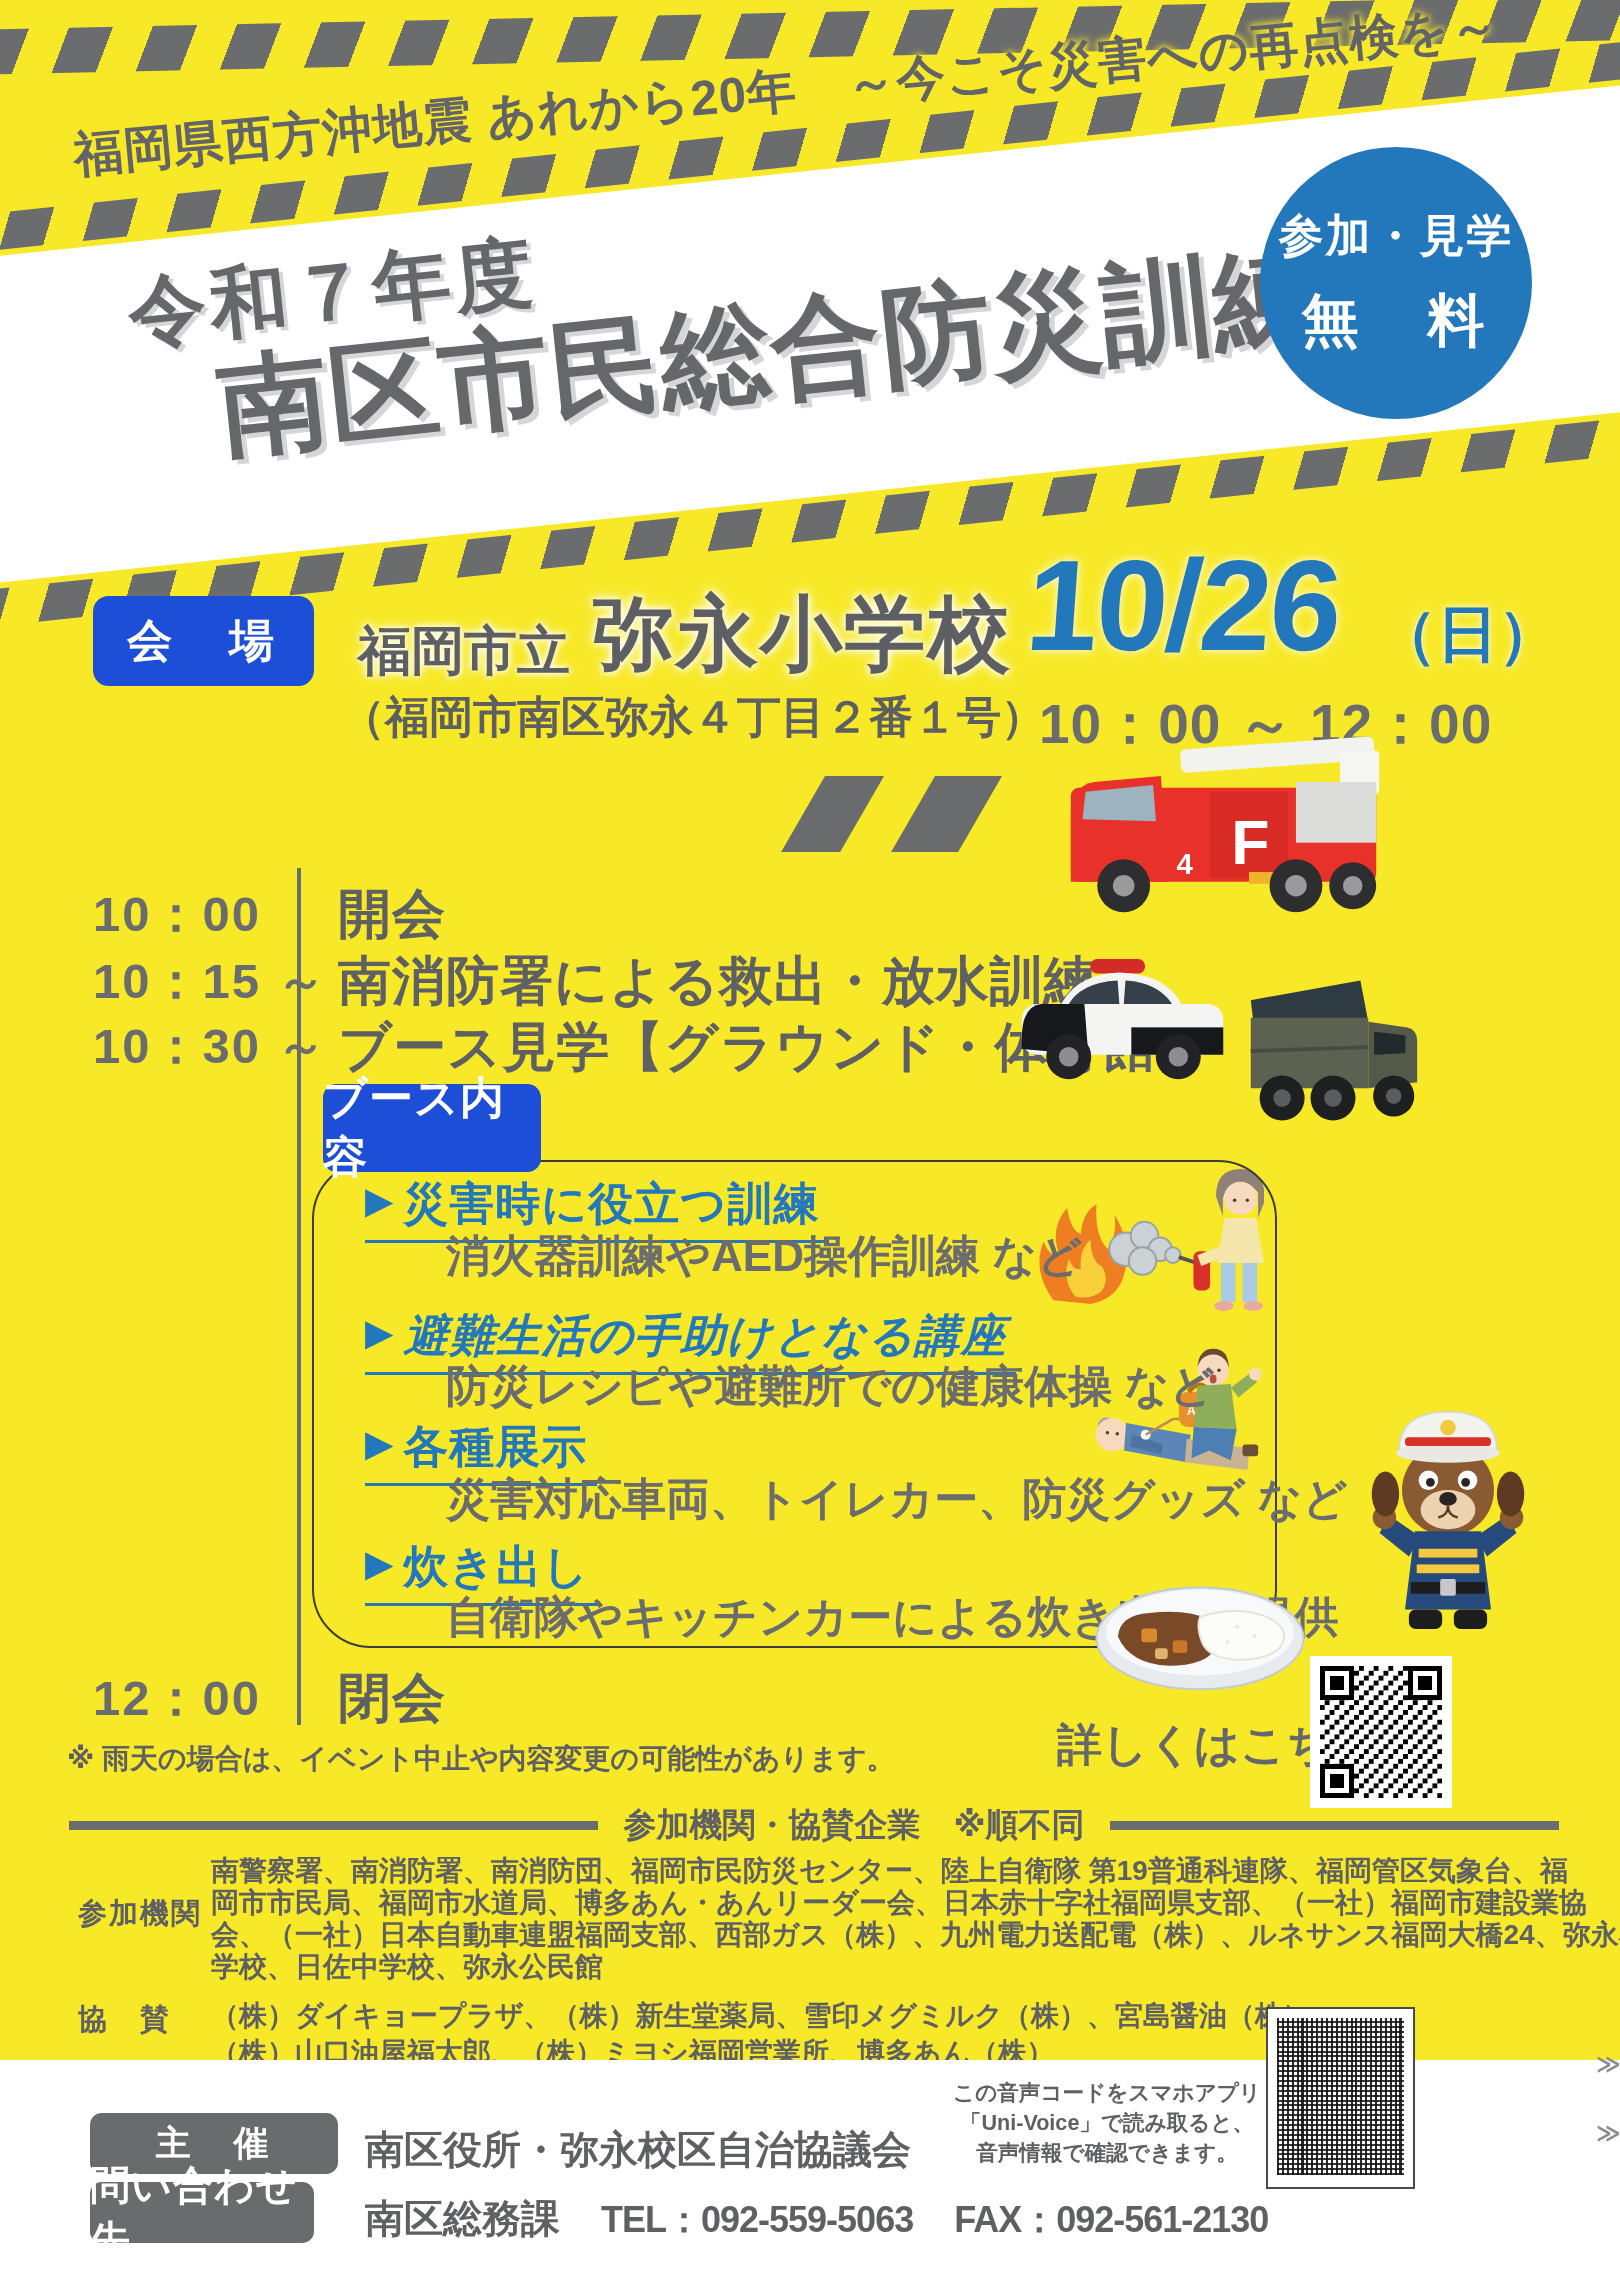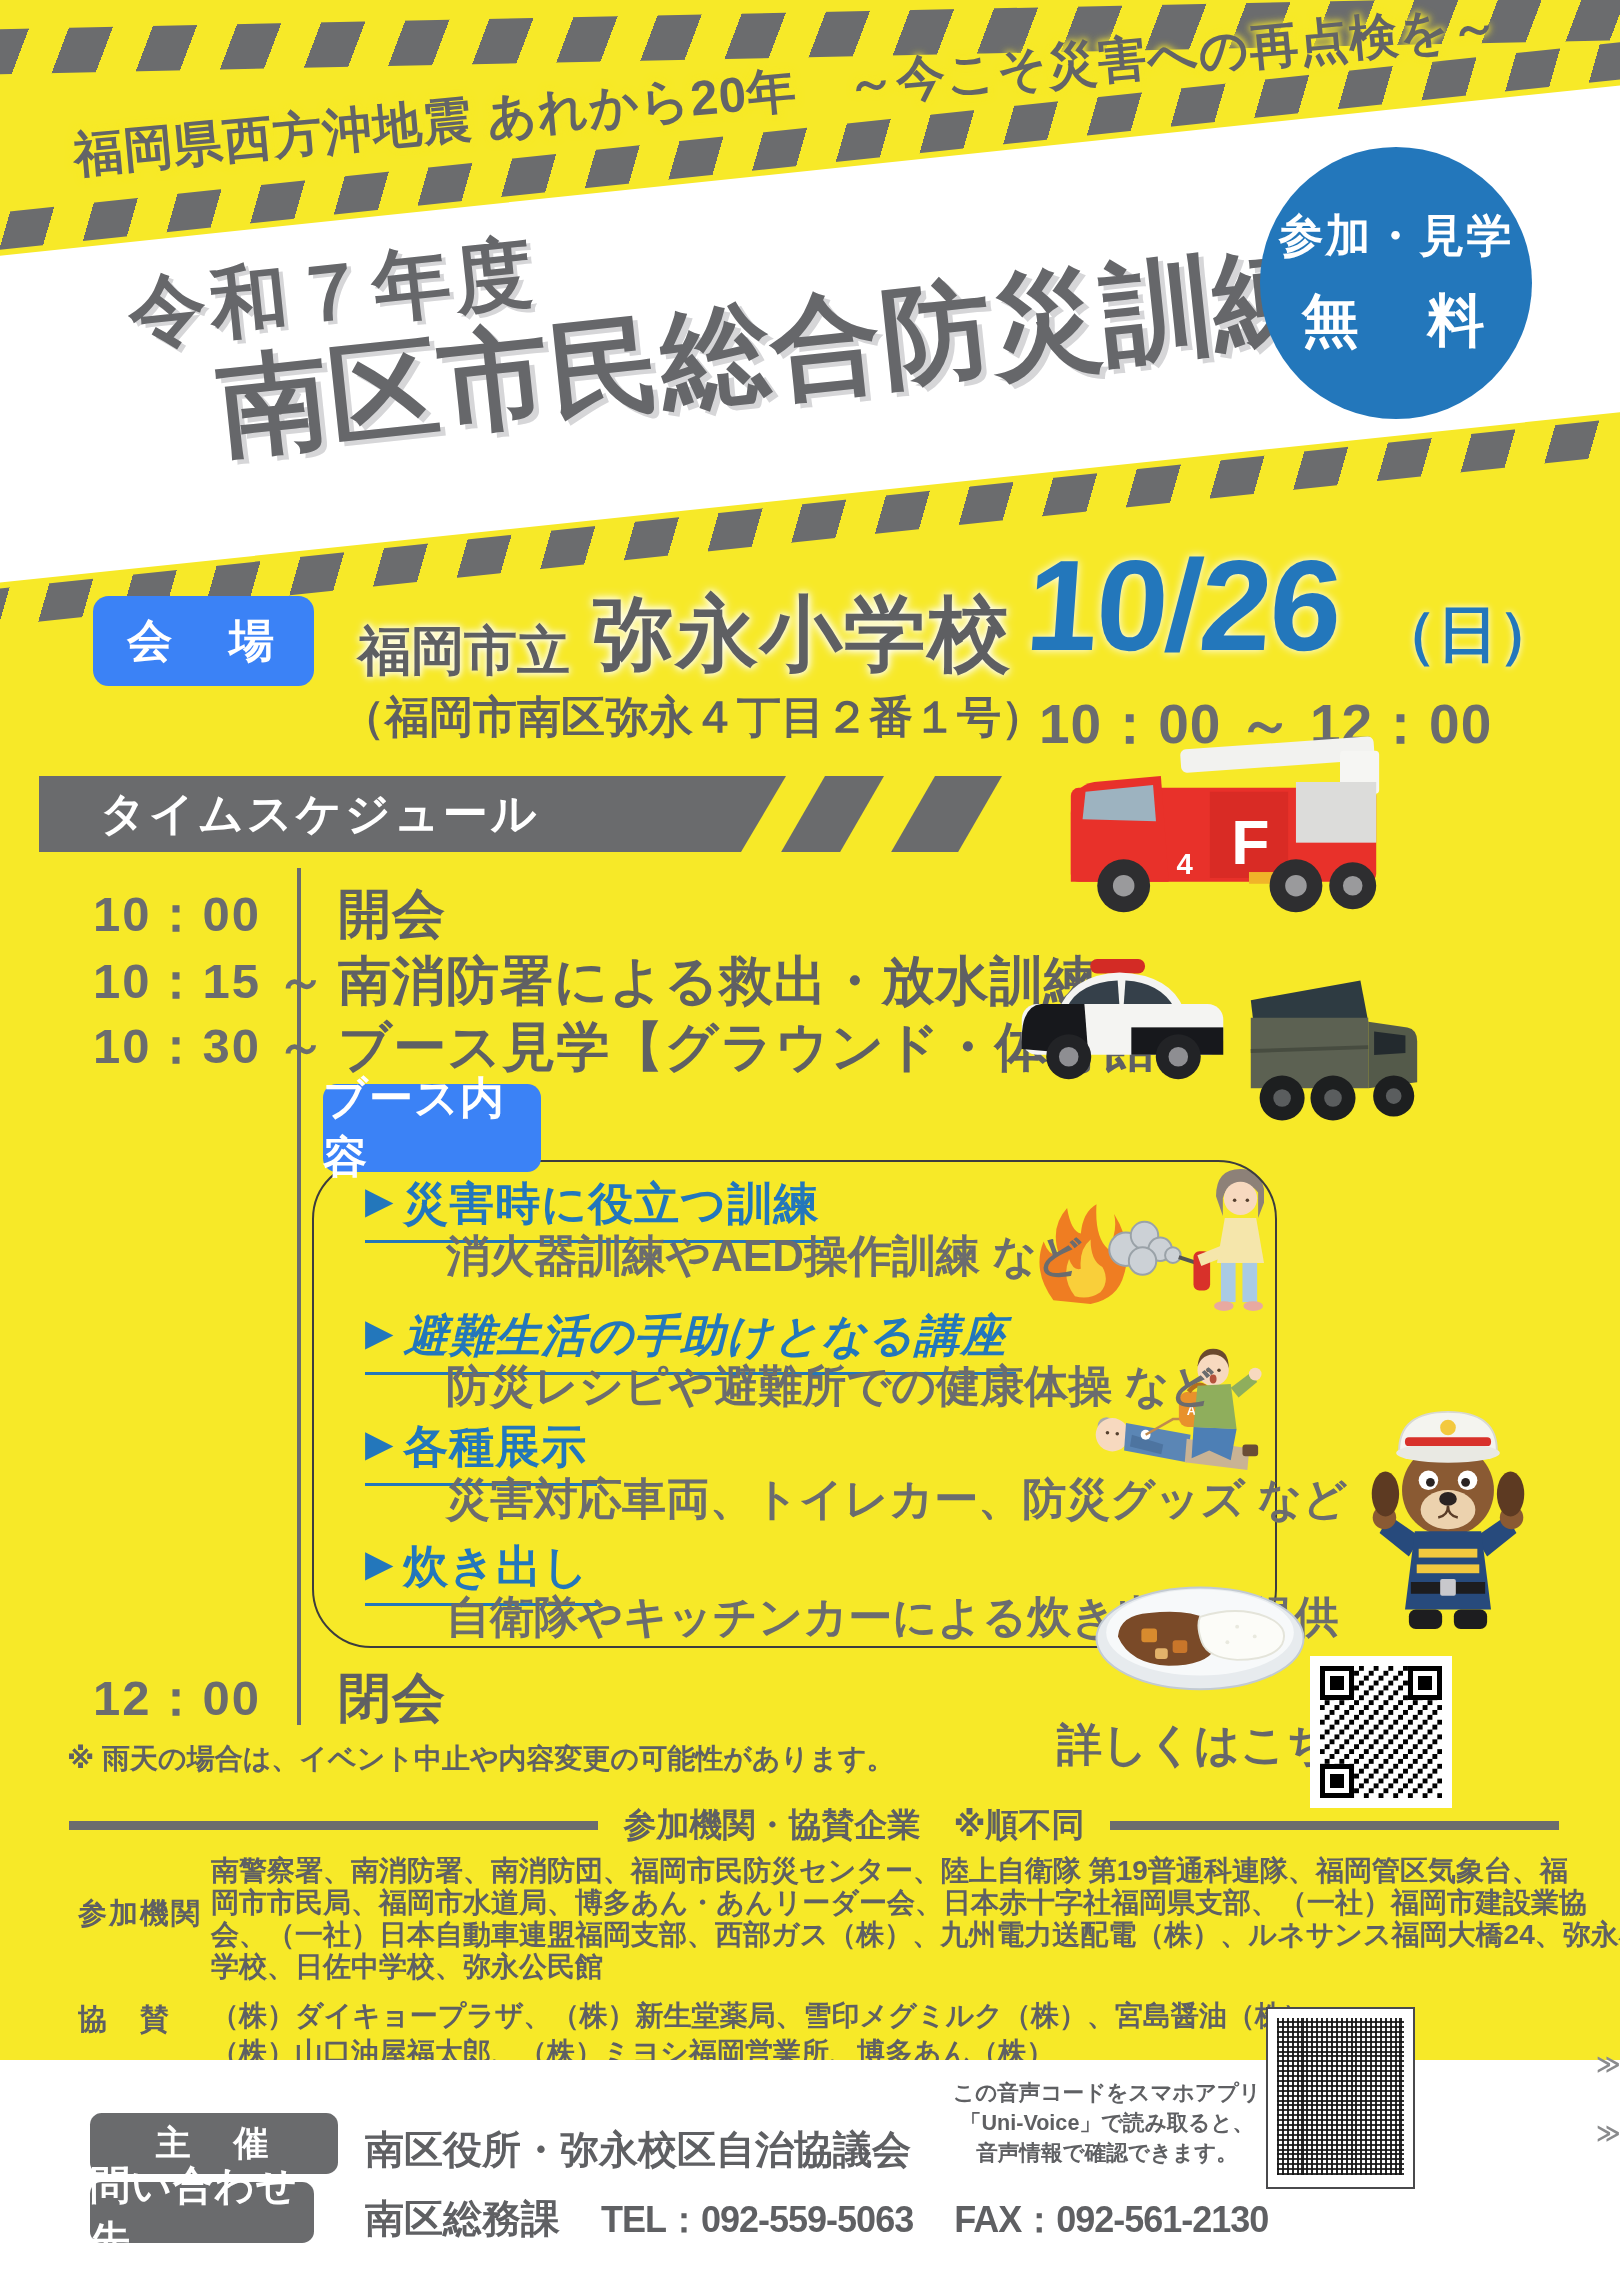--- a/index.html
+++ b/index.html
@@ -31,21 +31,21 @@
   .white-band::after{bottom:-43px;}
   .fiscal{position:absolute;left:191px;top:19.6px;font-size:78px;font-weight:800;color:#66676a;letter-spacing:3.9px;text-shadow:3.9px 3.9px 0 #d6d6d8;white-space:nowrap;}
   .main-title{position:absolute;left:271px;top:102px;font-size:110px;font-weight:800;color:#66676a;letter-spacing:1px;text-shadow:4.9px 4.9px 0 #d6d6d8;white-space:nowrap;}
   .badge{
     left:1260px;top:147px;width:272px;height:272px;border-radius:50%;background:#2377bb;
     display:flex;flex-direction:column;align-items:center;justify-content:center;color:#fff;
   }
   .badge .b1{font-size:45px;font-weight:800;letter-spacing:2px;}
   .badge .b2{font-size:57px;font-weight:800;letter-spacing:5.9px;margin-top:17.6px;}
   .blue-box{
-    background:#3b82f6;color:#fff;border-radius:15.7px;display:flex;align-items:center;justify-content:center;
+    background:#1d4ed8;color:#fff;border-radius:15.7px;display:flex;align-items:center;justify-content:center;
     font-weight:800;
   }
   .venue-label{left:93px;top:596px;width:221px;height:90px;font-size:45px;letter-spacing:5.9px;}
   .venue-prefix{left:358px;top:616px;font-size:53px;font-weight:800;color:#5e5f62;text-shadow:0 0 6.9px #fff,0 0 9.8px #fff;white-space:nowrap;}
   .venue-name{left:592px;top:580px;font-size:82px;font-weight:800;color:#5e5f62;letter-spacing:2px;text-shadow:0 0 7.8px #fff,0 0 11.8px #fff;white-space:nowrap;}
   .venue-address{left:341px;top:688px;font-size:44px;font-weight:800;color:#5e5f62;white-space:nowrap;}
   .date-big{left:1027px;top:531px;font-size:129px;font-weight:800;color:#2377bb;transform:skewX(-4deg);letter-spacing:-2px;text-shadow:0 0 9.8px #fff;white-space:nowrap;}
   .date-day{left:1376px;top:594px;font-size:61px;font-weight:800;color:#2377bb;text-shadow:0 0 7.8px #fff;white-space:nowrap;}
   .date-time{left:1039px;top:688px;font-size:55px;font-weight:800;color:#6b6c6e;letter-spacing:1px;white-space:nowrap;}
   .banner{left:39px;top:776px;width:980px;height:76px;}
@@ -120,21 +120,20 @@
   <div class="abs blue-box venue-label">会　場</div>
   <div class="abs venue-prefix">福岡市立</div>
   <div class="abs venue-name">弥永小学校</div>
   <div class="abs venue-address">（福岡市南区弥永４丁目２番１号）</div>
 
   <div class="abs date-big">10/26</div>
   <div class="abs date-day">（日）</div>
   <div class="abs date-time">10：00 ～ 12：00</div>
 
   <div class="abs banner">
-    <div class="banner-main">タイムスケジュール</div>
     <div class="banner-stripe" style="left:786px;width:59px;"></div>
     <div class="banner-stripe" style="left:896px;width:67px;"></div>
   </div>
 
   <div class="abs divider"></div>
   <div>
     <span class="sched-time" style="top:882px;">10：00</span>
     <span class="sched-label" style="top:879px;">開会</span>
   </div>
   <div>

